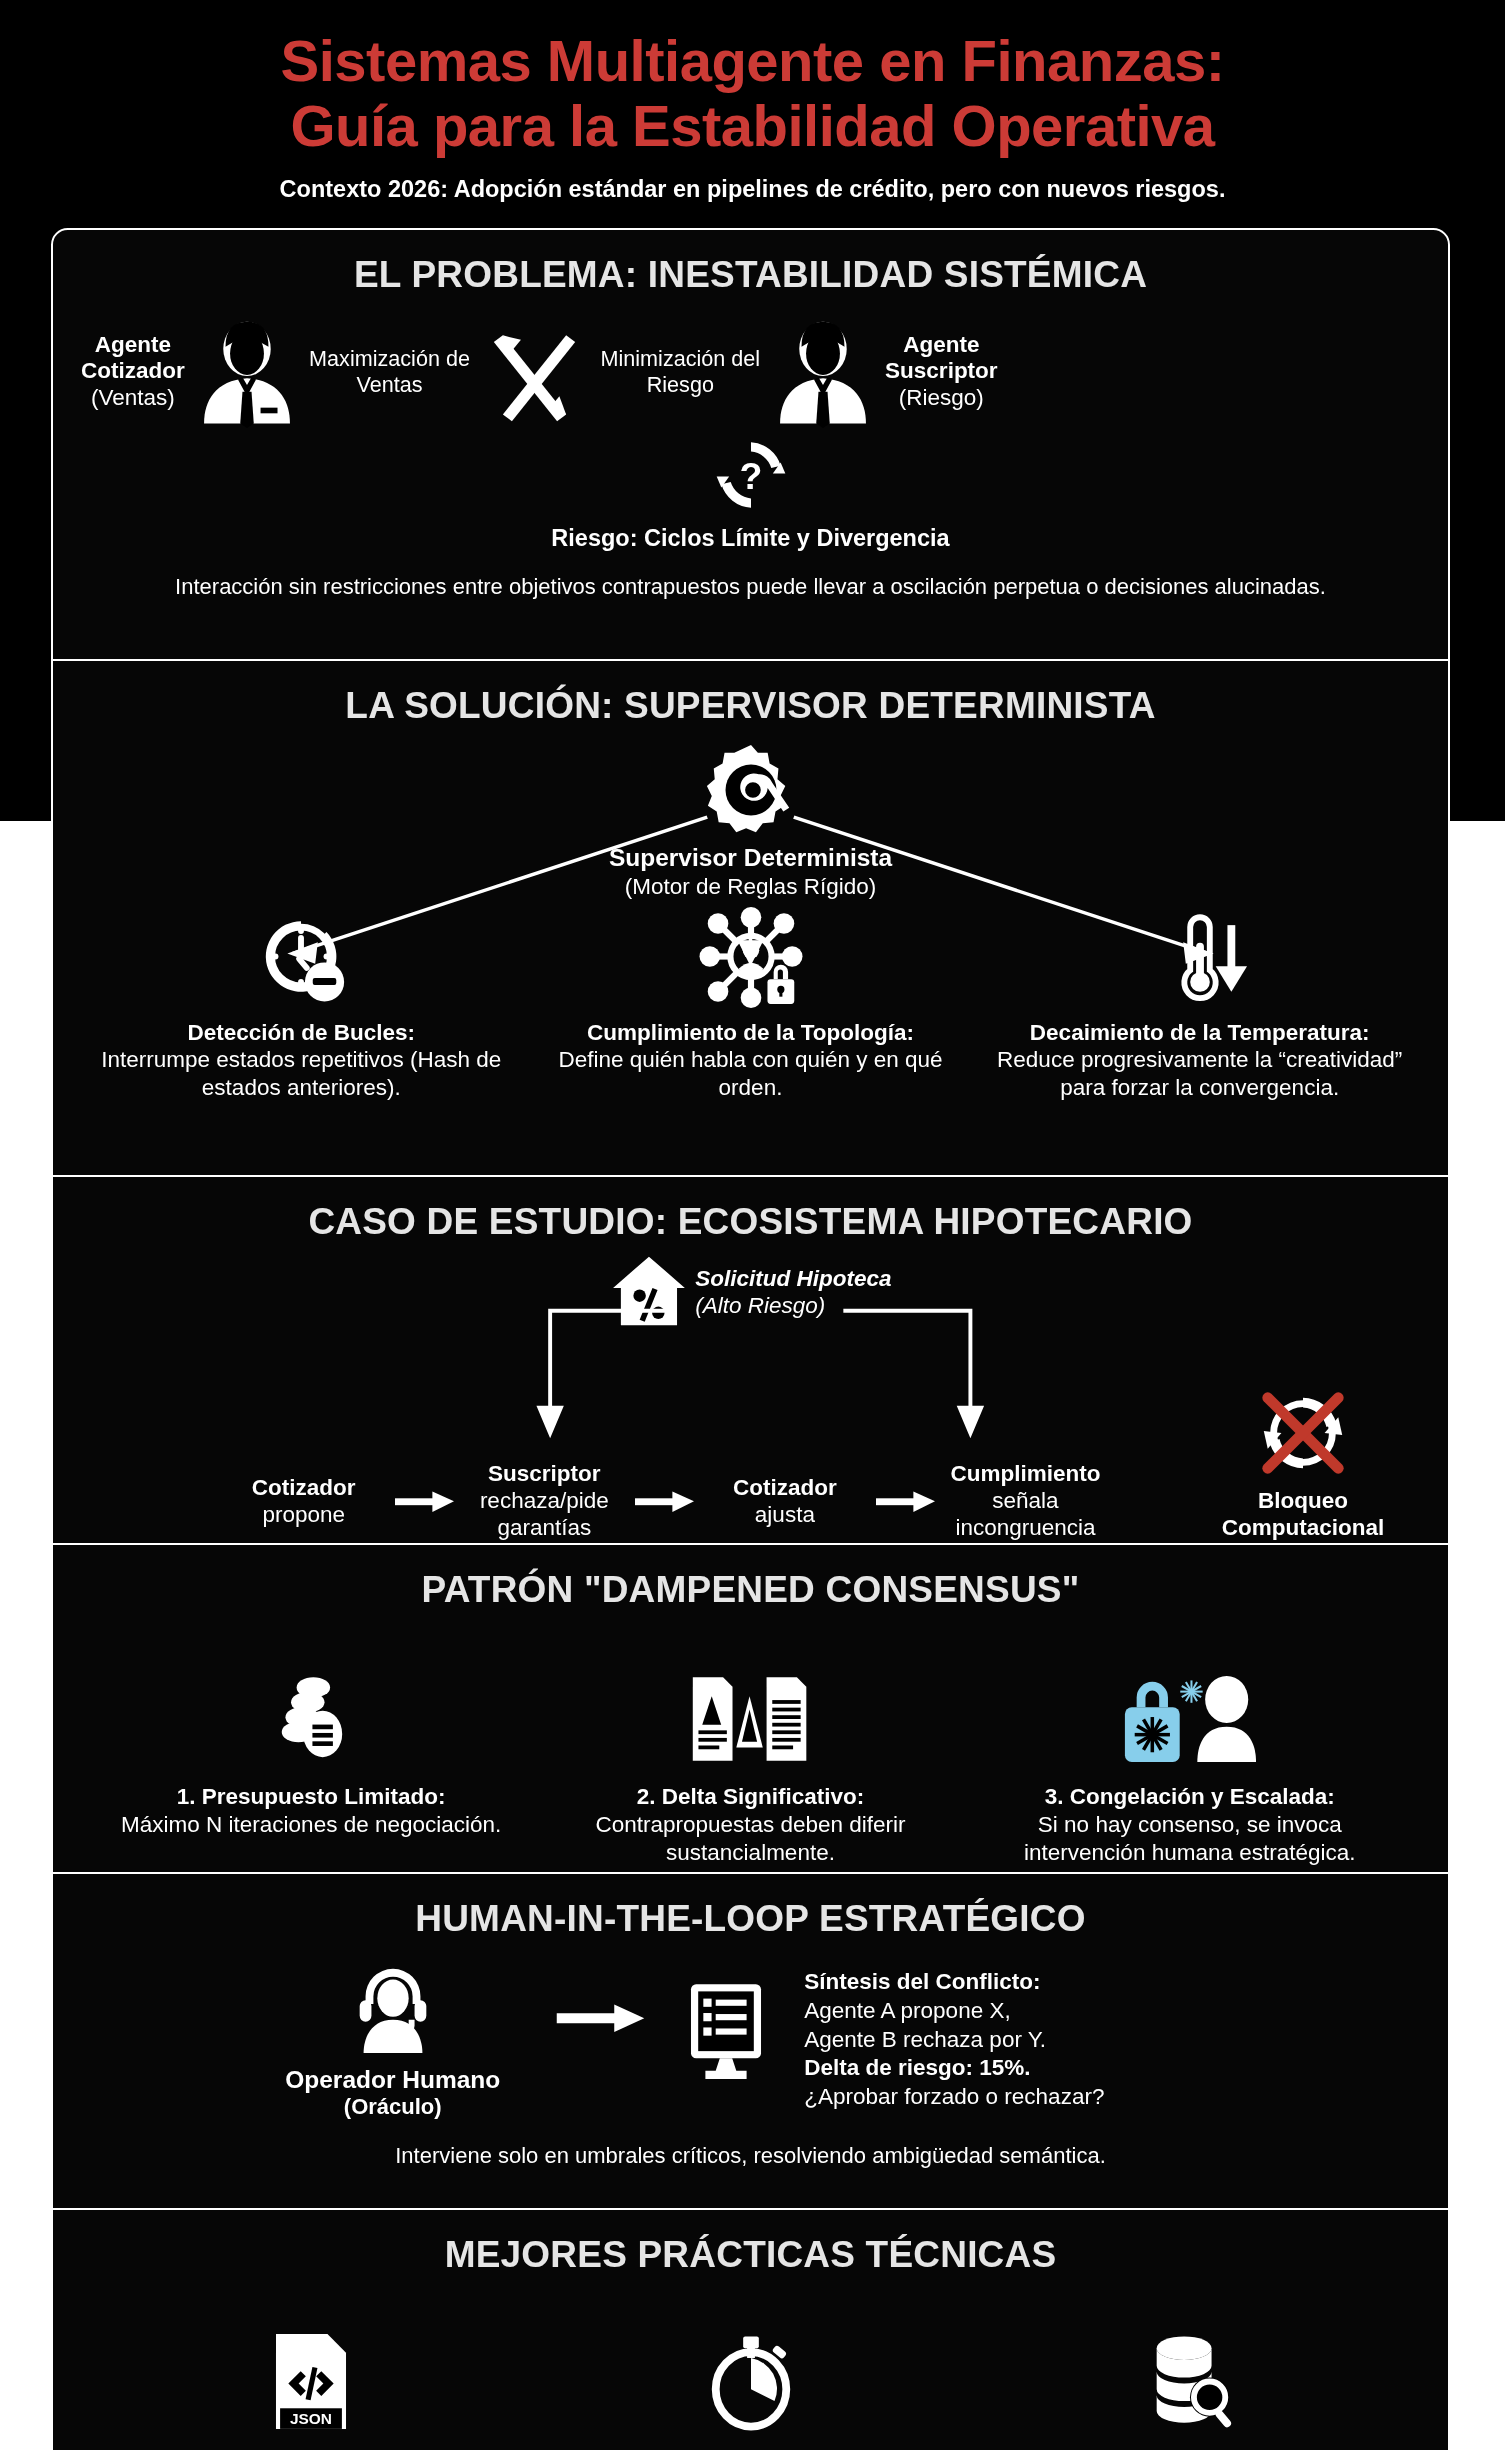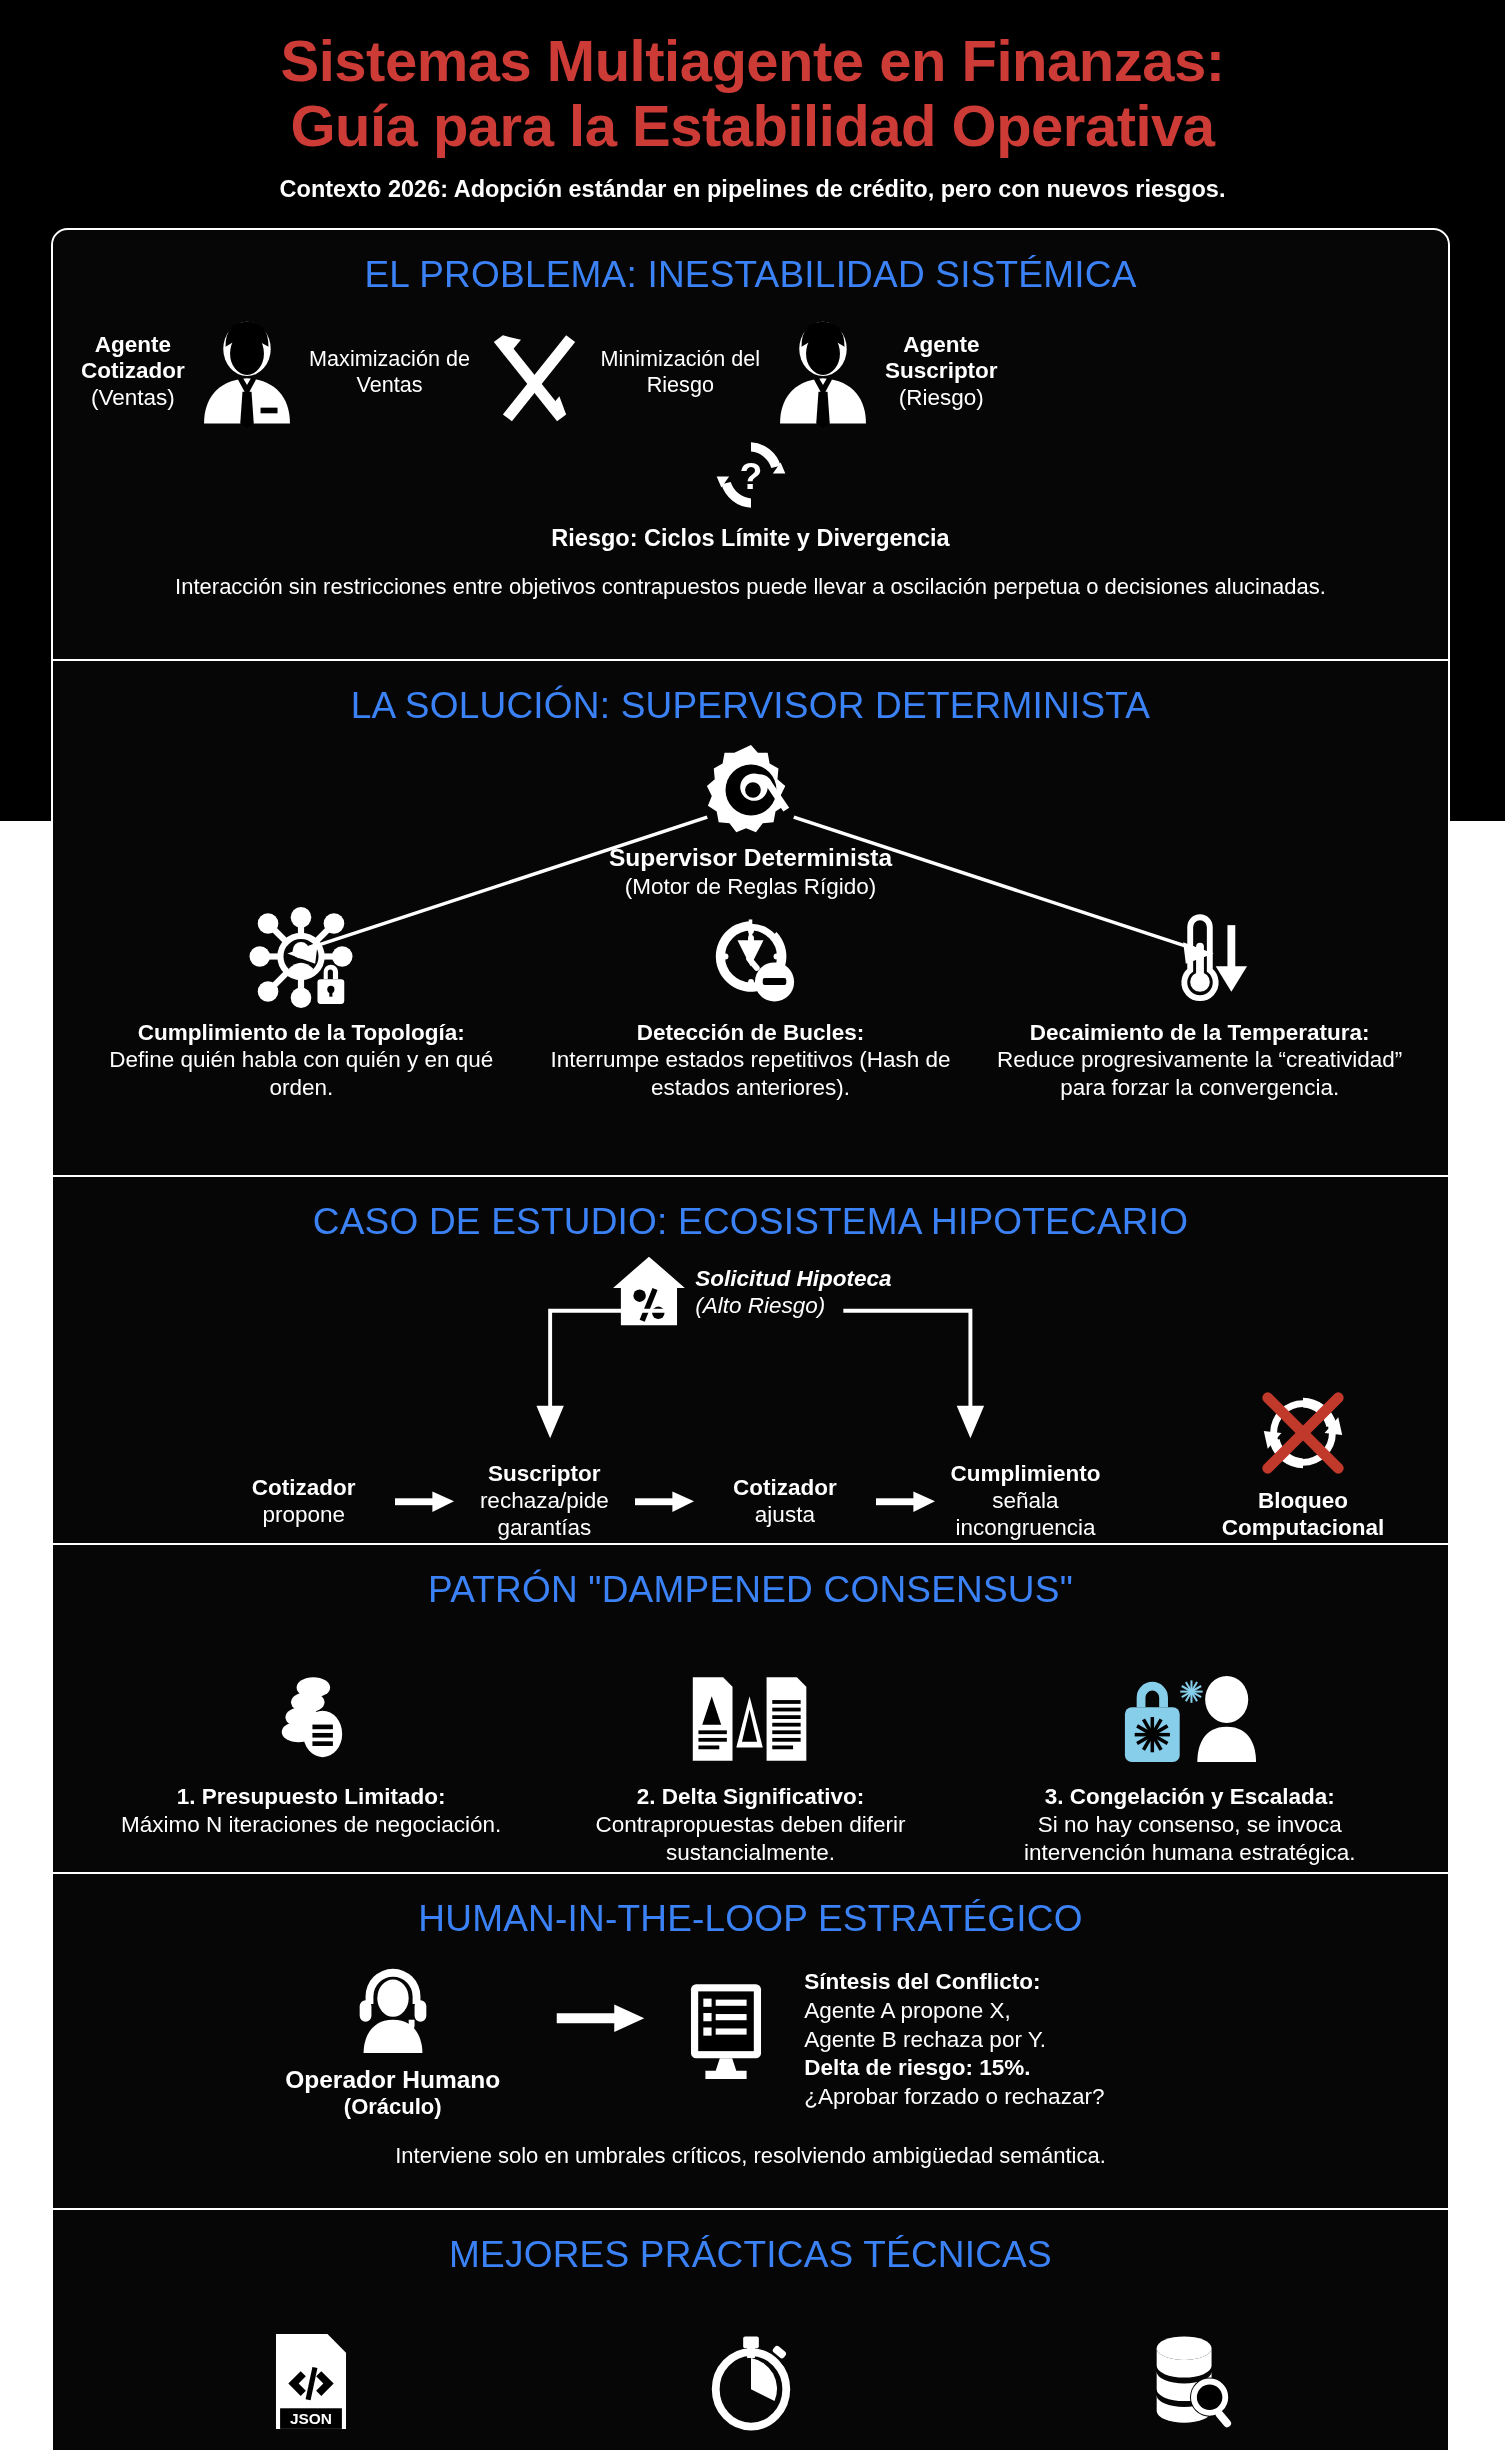--- a/index.html
+++ b/index.html
@@ -48,23 +48,23 @@
   }
   .section{
     position:relative;
     border-bottom:2.5px solid #ffffff;
     padding:16.7px 28px 19.6px 28px;
     box-sizing:border-box;
     text-align:center;
   }
   .section:last-child{border-bottom:none;}
   .sec-title{
-    color:#3b82f6;
+    color:#e5e5e5;
     font-size:37px;
-    font-weight:normal;
+    font-weight:bold;
     letter-spacing:0.2px;
     margin:6.9px 0 0 0;
   }
   .note{
     color:#ffffff;
     font-size:22px;
     line-height:1.26;
     margin-top:21px;
     padding:0 64px;
   }
@@ -235,20 +235,43 @@
           <line x1="1285" y1="320" x2="470" y2="600"></line>
           <polygon points="470,600 516,582 512,616"></polygon>
           <line x1="1455" y1="320" x2="2270" y2="600"></line>
           <polygon points="2270,600 2224,582 2228,616"></polygon>
           <line x1="1370" y1="530" x2="1370" y2="600"></line>
           <polygon points="1370,618 1350,576 1390,576"></polygon>
         </g>
       </svg>
 
       <div class="sol-cols">
+        <div class="sol-col">
+          <span>
+            <svg viewBox="0 0 100 100" width="98" height="103">
+              <g fill="#fff">
+                <path d="M50 14 a36 36 0 1 0 26 11 l-6 6 a28 28 0 1 1 -20 -9 z"></path>
+                <circle cx="50" cy="50" r="30" fill="none" stroke="#fff" stroke-width="7"></circle>
+                <rect x="47" y="28" width="6" height="26" rx="3"></rect>
+                <rect x="49" y="48" width="6" height="18" rx="3" transform="rotate(-40 52 57)"></rect>
+                <circle cx="50" cy="24" r="3"></circle>
+                  <circle cx="76" cy="50" r="3"></circle>
+                <circle cx="50" cy="76" r="3"></circle>
+                  <circle cx="24" cy="50" r="3"></circle>
+                <circle cx="74" cy="76" r="20" fill="#fff"></circle>
+                <rect x="62" y="72" width="24" height="7" rx="2" fill="#000"></rect>
+              </g>
+            </svg>
+          </span>
+          <div class="caption">
+            <b>Detección de Bucles:</b>
+            <span>Interrumpe estados repetitivos (Hash de estados anteriores).</span>
+          </div>
+        </div>
+
         <div class="sol-col">
           <span>
             <svg viewBox="0 0 100 100" width="108" height="103">
               <g fill="#fff">
                 <circle cx="50" cy="50" r="20" fill="none" stroke="#fff" stroke-width="6"></circle>
                 <circle cx="50" cy="44" r="8"></circle>
                 <path d="M38 62 q12 -12 24 0 q-6 10 -12 10 q-6 0 -12 -10z"></path>
                 <circle cx="18" cy="18" r="10"></circle>
                   <line x1="24" y1="24" x2="38" y2="38" stroke="#fff" stroke-width="6"></line>
                 <circle cx="50" cy="12" r="10"></circle>
@@ -273,43 +296,20 @@
           <div class="caption">
             <b>Cumplimiento de la Topología:</b>
             <span>Define quién habla con quién y en qué orden.</span>
           </div>
         </div>
 
         <div class="sol-col">
           <span>
             <svg viewBox="0 0 100 100" width="98" height="103">
               <g fill="#fff">
-                <path d="M50 14 a36 36 0 1 0 26 11 l-6 6 a28 28 0 1 1 -20 -9 z"></path>
-                <circle cx="50" cy="50" r="30" fill="none" stroke="#fff" stroke-width="7"></circle>
-                <rect x="47" y="28" width="6" height="26" rx="3"></rect>
-                <rect x="49" y="48" width="6" height="18" rx="3" transform="rotate(-40 52 57)"></rect>
-                <circle cx="50" cy="24" r="3"></circle>
-                  <circle cx="76" cy="50" r="3"></circle>
-                <circle cx="50" cy="76" r="3"></circle>
-                  <circle cx="24" cy="50" r="3"></circle>
-                <circle cx="74" cy="76" r="20" fill="#fff"></circle>
-                <rect x="62" y="72" width="24" height="7" rx="2" fill="#000"></rect>
-              </g>
-            </svg>
-          </span>
-          <div class="caption">
-            <b>Detección de Bucles:</b>
-            <span>Interrumpe estados repetitivos (Hash de estados anteriores).</span>
-          </div>
-        </div>
-
-        <div class="sol-col">
-          <span>
-            <svg viewBox="0 0 100 100" width="98" height="103">
-              <g fill="#fff">
                 <path d="M40 20 a10 10 0 0 1 20 0 v44 a16 16 0 1 1 -20 0 z" fill="none" stroke="#fff" stroke-width="6"></path>
                 <circle cx="50" cy="76" r="10"></circle>
                 <rect x="46" y="36" width="8" height="42" rx="4"></rect>
                 <rect x="78" y="18" width="8" height="52"></rect>
                 <polygon points="82,86 66,60 98,60"></polygon>
               </g>
             </svg>
           </span>
           <div class="caption">
             <b>Decaimiento de la Temperatura:</b>

